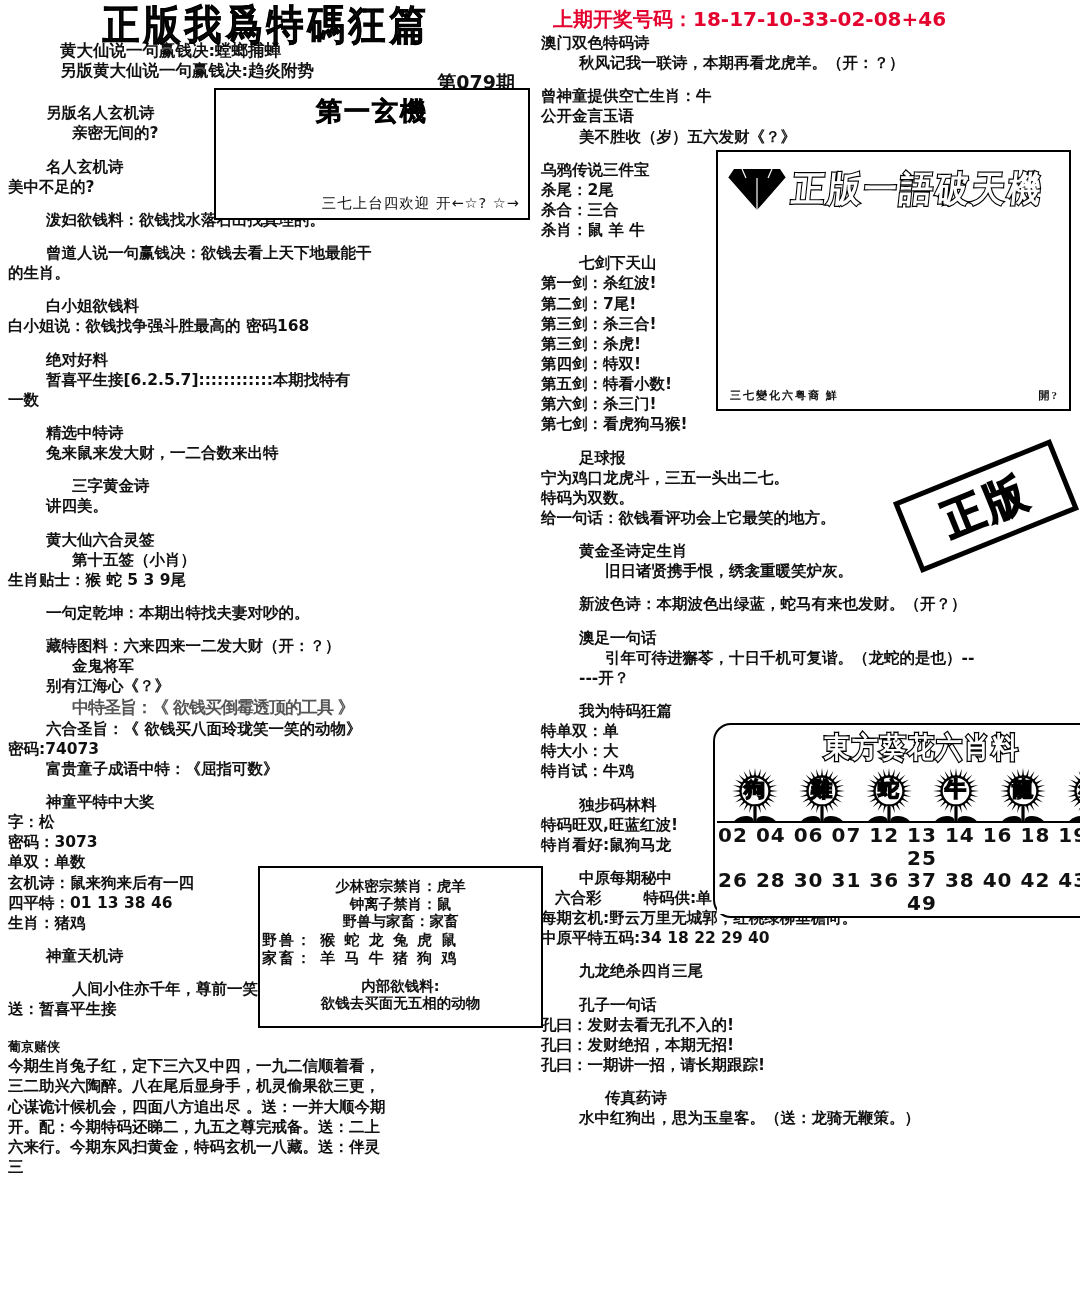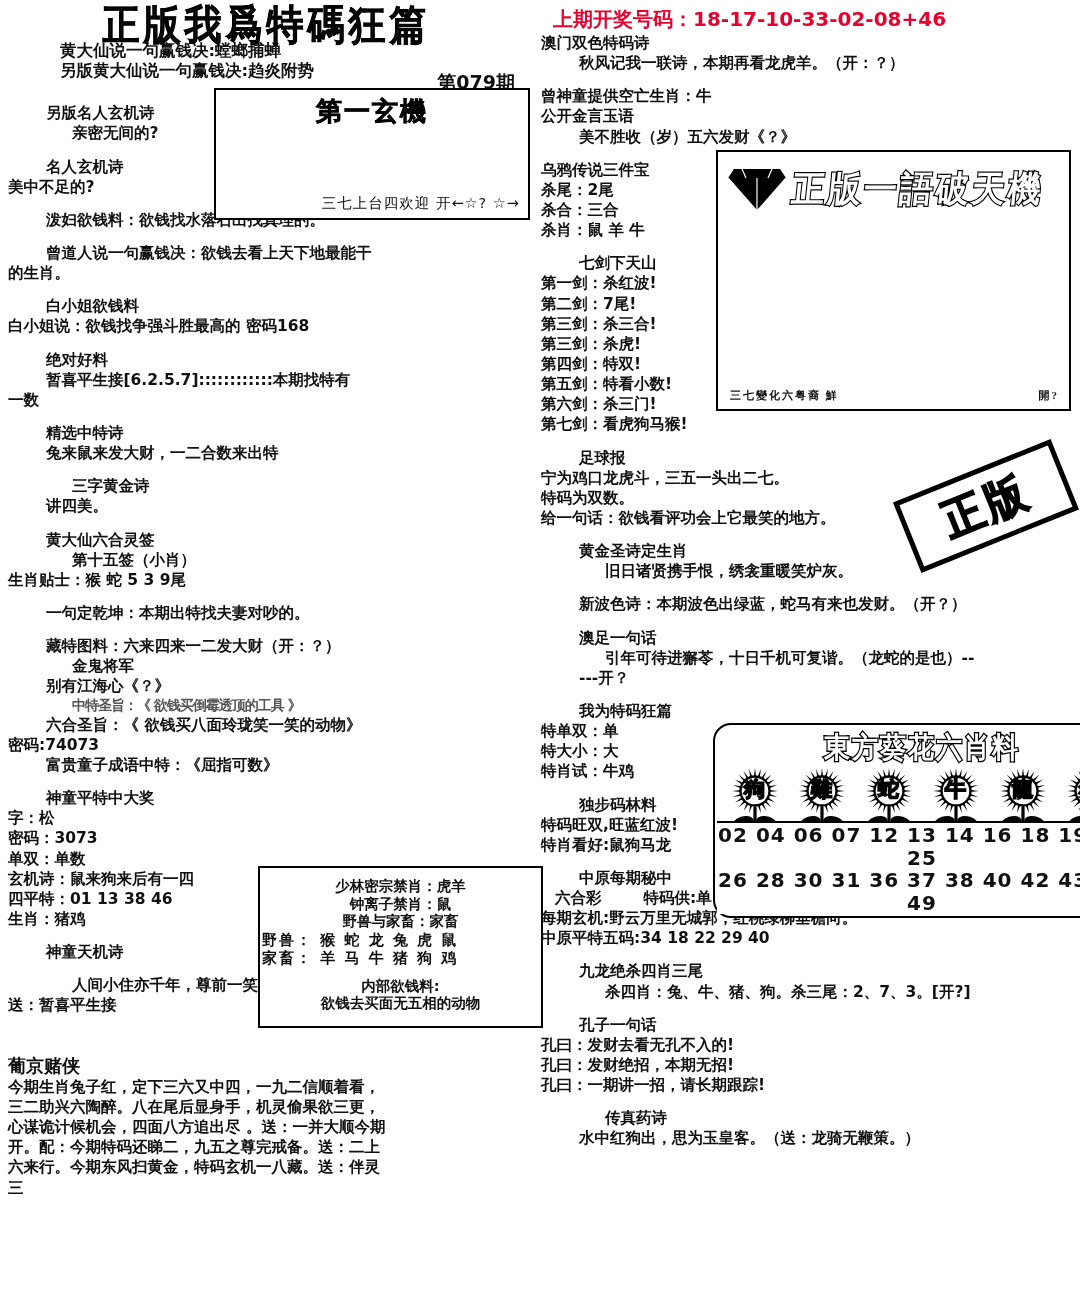--- a/index.html
+++ b/index.html
@@ -180,22 +180,22 @@
 
   
   .redline{
     color:#e4032e;
     font-family:"DejaVu Sans","Liberation Sans",sans-serif;
     font-weight:bold;font-size:20px;
     padding-left:20px;padding-top:6px;
     white-space:nowrap;
     letter-spacing:0px;
   }
-  .tiny{font-size:18px;margin-top:18px;}
-  .fade{color:#555;letter-spacing:-1px;font-size:14px;}
+  .tiny{font-size:13px;}
+  .fade{color:#555;letter-spacing:-1px;font-size:17px;}
 </style>
 </head>
 <body>
 
 <div class="page">
 
   <div class="col-left">
 
     <div class="masthead">正版我爲特碼狂篇</div>
     <div class="sub1">黄大仙说一句赢钱决:螳螂捕蝉</div>
@@ -336,21 +336,20 @@
     <div class="gap"></div>
     <div class="blk ind1">中原每期秘中</div>
     <div class="blk ind0" style="display:flex;gap:42px;padding-left:22px;">
       <span>六合彩</span>
       <span>特码供:单 小 绿</span>
     </div>
     <div class="blk ind0">每期玄机:野云万里无城郭，红桃绿柳垂檐向。</div>
     <div class="blk ind0">中原平特五码:34 18 22 29 40</div>
     <div class="gap"></div>
     <div class="blk ind1">九龙绝杀四肖三尾</div>
-    <div class="blk ind2">杀四肖：兔、牛、猪、狗。杀三尾：2、7、3。[开?]</div>
     <div class="gap"></div>
     <div class="blk ind1">孔子一句话</div>
     <div class="blk ind0">孔曰：发财去看无孔不入的!</div>
     <div class="blk ind0">孔曰：发财绝招，本期无招!</div>
     <div class="blk ind0">孔曰：一期讲一招，请长期跟踪!</div>
     <div class="gap"></div>
     <div class="blk ind2">传真药诗</div>
     <div class="blk ind1">水中红狗出，思为玉皇客。（送：龙骑无鞭策。）</div>
 
     <div class="box" id="box-tianji">

